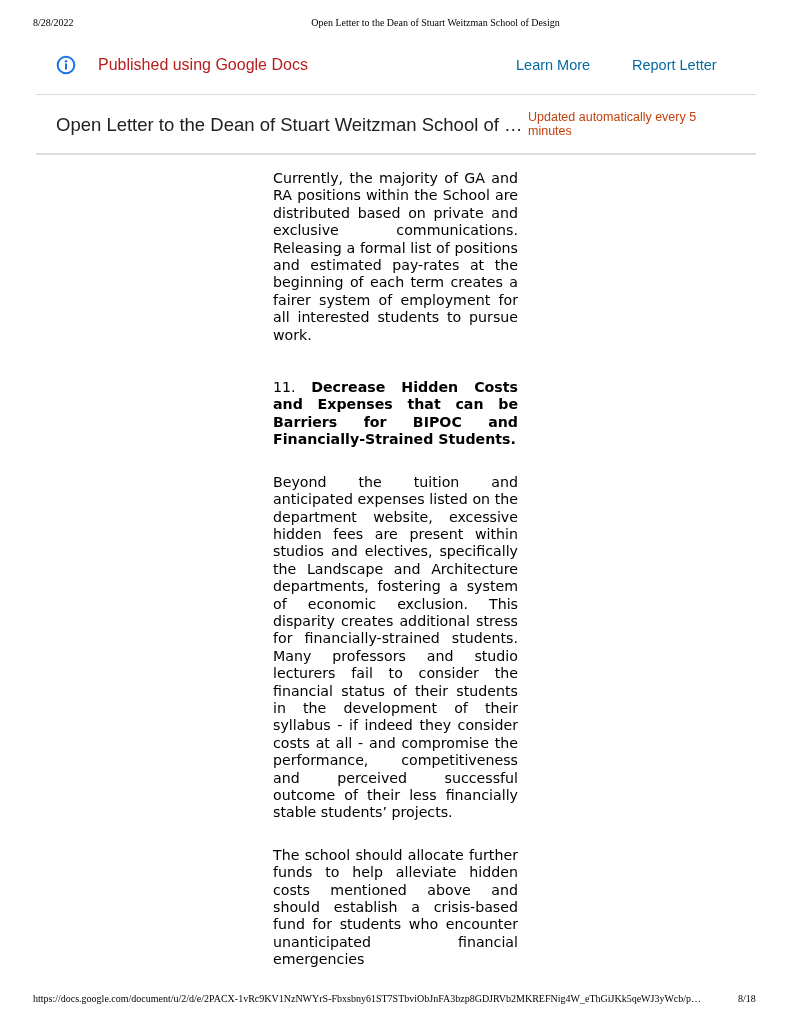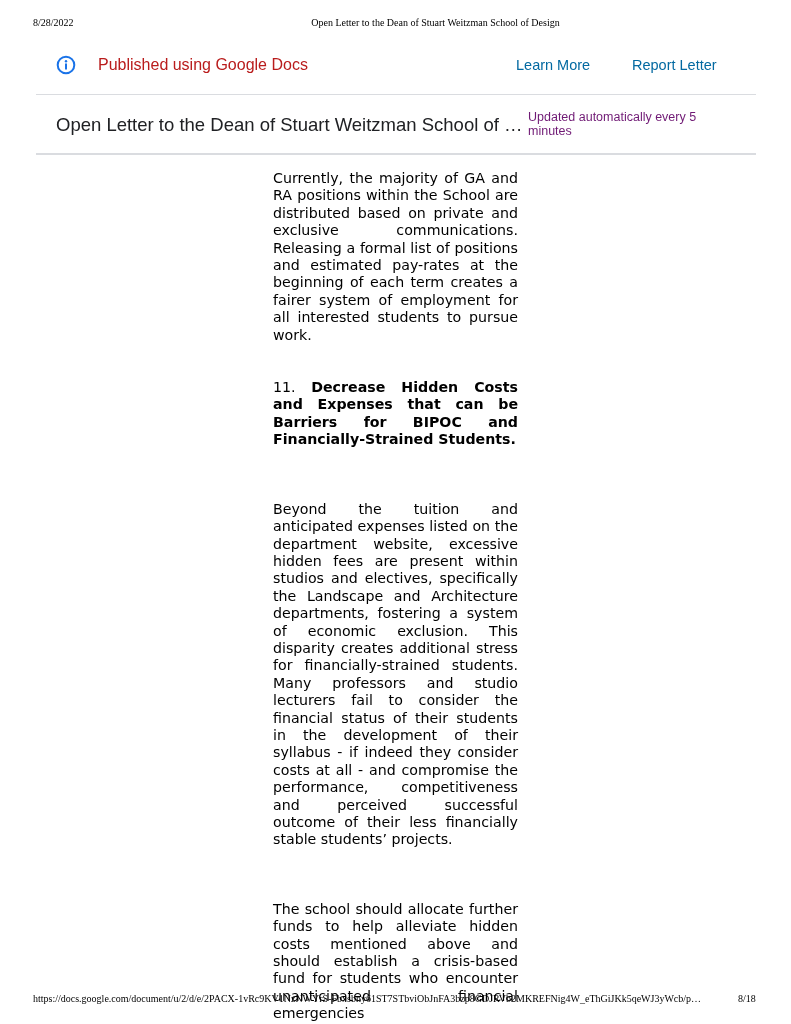--- a/index.html
+++ b/index.html
@@ -11,25 +11,25 @@
 
   .pub-bar { position: absolute; top: 45px; left: 36px; width: 720px; height: 49px; border-bottom: 1px solid #dadce0; }
   .pub-bar .info-icon { position: absolute; left: 20px; top: 10px; width: 20px; height: 20px; }
   .pub-bar .pub-text { position: absolute; left: 62px; top: 11px; font-size: 16px; color: #b91c1c; }
   .pub-bar .link { position: absolute; top: 12px; font-size: 14.5px; color: #0369a1; text-decoration: none; cursor: pointer; }
   .pub-bar .learn { left: 480px; }
   .pub-bar .report { left: 596px; }
 
   .doc-bar { position: absolute; top: 95px; left: 36px; width: 720px; height: 58px; border-bottom: 2px solid #dadce0; }
   .doc-bar .doc-title { position: absolute; left: 20px; top: 19px; font-size: 18.5px; color: #202124; white-space: nowrap; width: 470px; overflow: hidden; text-overflow: ellipsis; }
-  .doc-bar .updated { position: absolute; left: 492px; top: 15px; font-size: 12.5px; line-height: 14px; color: #701a75; width: 190px; }
+  .doc-bar .updated { position: absolute; left: 492px; top: 15px; font-size: 12.5px; line-height: 14px; color: #c2410c; width: 190px; }
 
   .content { position: absolute; left: 273px; top: 170px; width: 245px; font-family: "DejaVu Sans", sans-serif; font-size: 14.2px; line-height: 17.4px; color: #000; }
   .content p { margin: 0; text-align: justify; }
-  .content p.gap { margin-top: 52px; }
+  .content p.gap { margin-top: 25px; }
   .content h3 { margin: 35px 0 0 0; font-size: 14.2px; line-height: 17.4px; text-align: justify; font-weight: normal; }
   .content h3 b { font-weight: bold; }
 
   .print-footer { position: absolute; top: 993px; left: 0; width: 791px; height: 14px; font-family: "Liberation Serif", serif; font-size: 10px; color: #000; }
   .print-footer .url { position: absolute; left: 33px; width: 690px; white-space: nowrap; overflow: hidden; text-overflow: ellipsis; }
   .print-footer .page { position: absolute; left: 738px; }
 </style>
 </head>
 <body>
 

